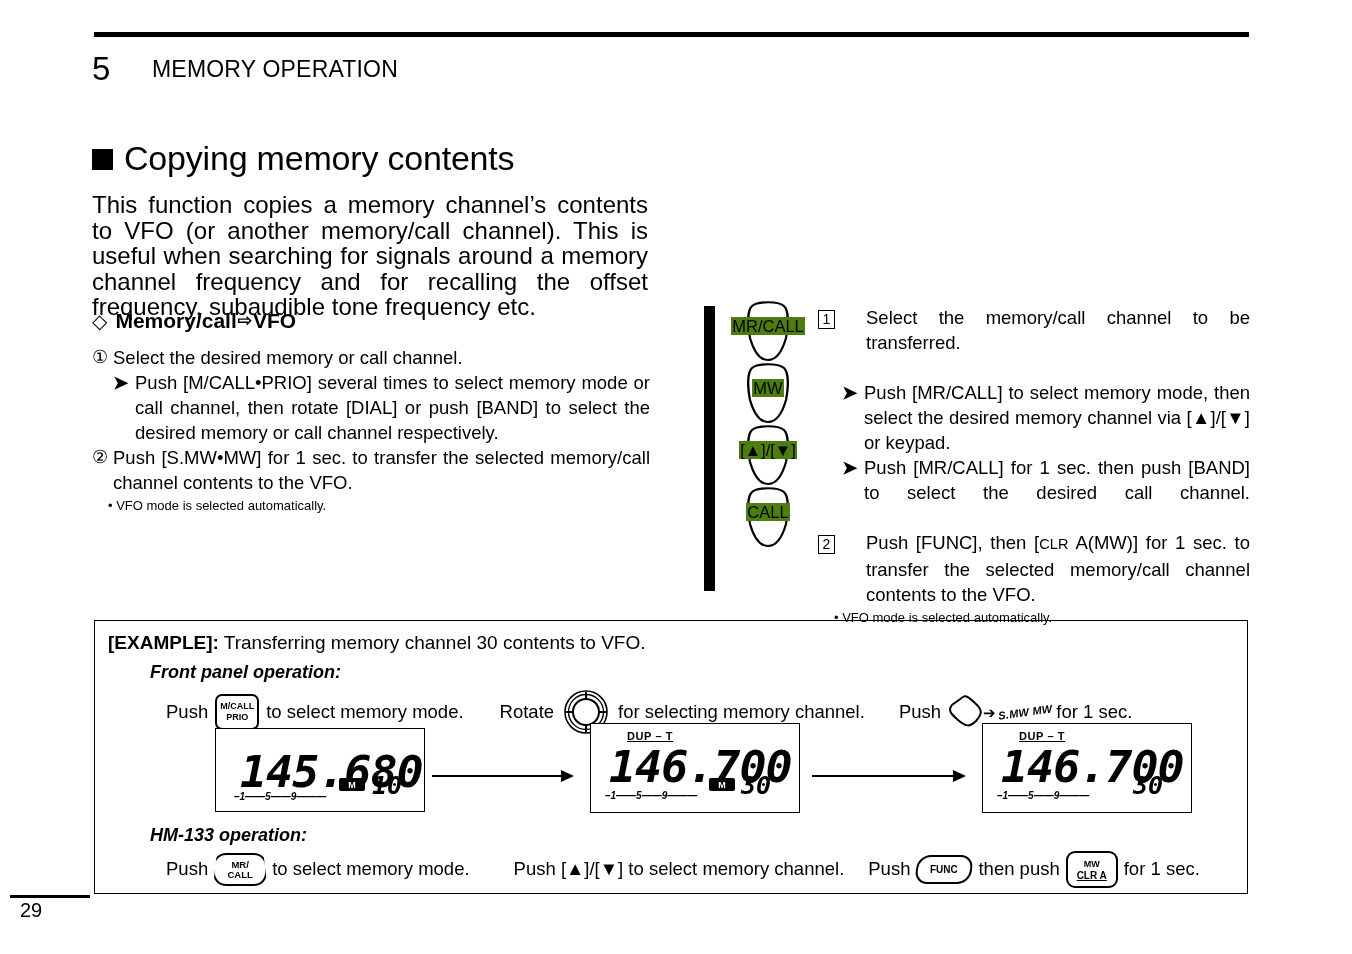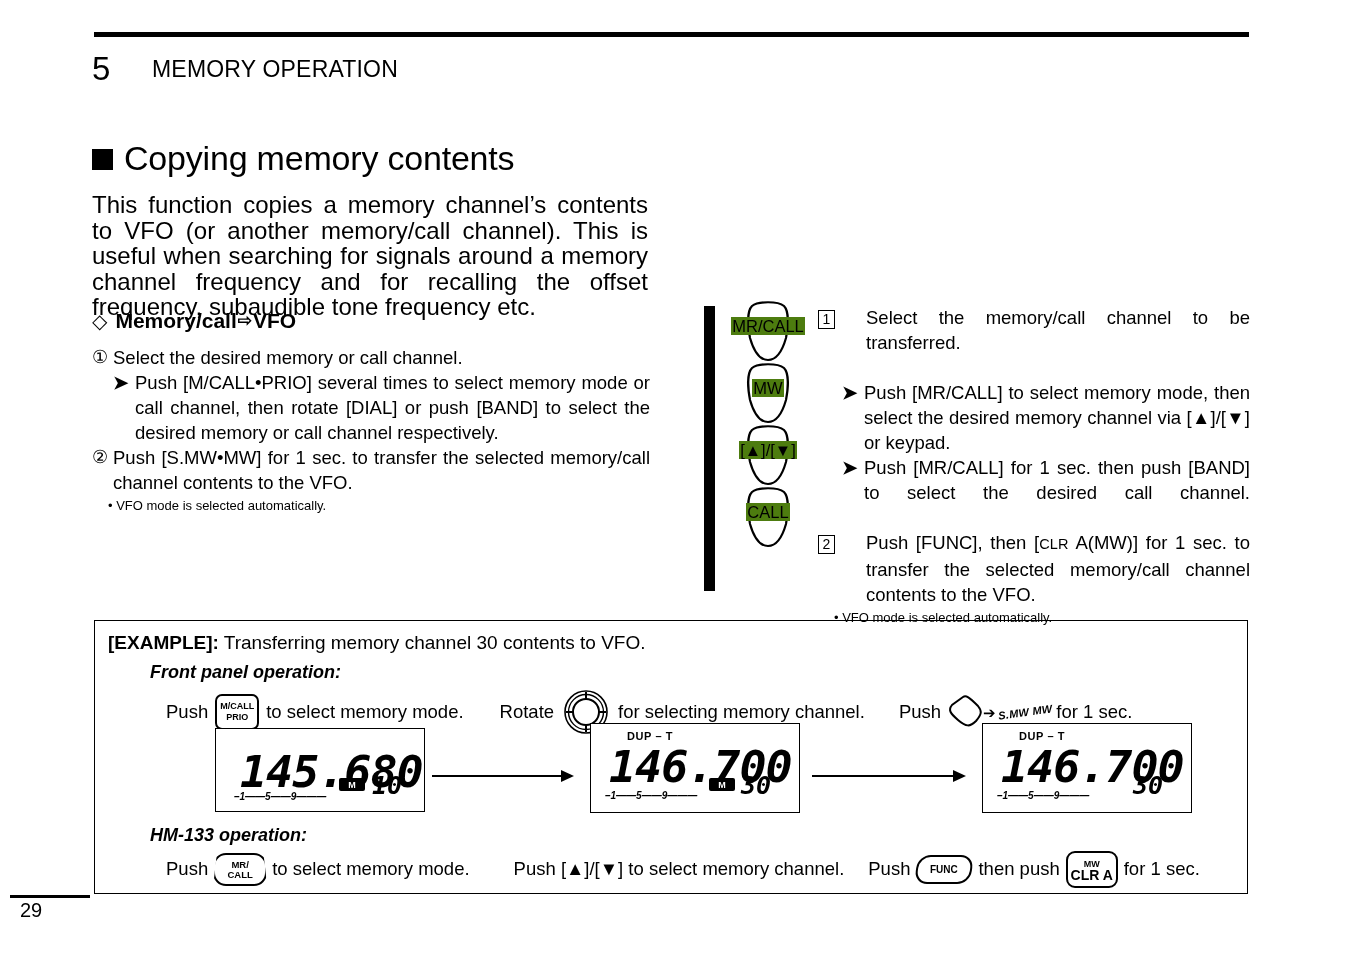--- a/index.html
+++ b/index.html
@@ -74,32 +74,32 @@
   .btn-mcall{width:40px;height:32px;border:2px solid #000;border-radius:7px;display:flex;flex-direction:column;
     align-items:center;justify-content:center;font-size:9px;font-weight:bold;line-height:11px;margin:0 7px;}
   .btn-mrcall{width:50px;height:29px;border:2px solid #000;border-radius:13px/13px;display:flex;flex-direction:column;
     align-items:center;justify-content:center;font-size:9.5px;font-weight:bold;line-height:10px;margin:0 5px;
     clip-path:polygon(7% 0,93% 0,100% 100%,0% 100%);}
   .btn-func{width:52px;height:25px;border:2px solid #000;border-radius:13px;display:flex;align-items:center;
     justify-content:center;font-size:10px;font-weight:bold;margin:0 6px;transform:skewX(-8deg);}
   .btn-func span{transform:skewX(8deg);}
   .btn-mwclr{width:48px;height:33px;border:2px solid #000;border-radius:9px;display:flex;flex-direction:column;
     align-items:center;justify-content:center;font-size:9px;font-weight:bold;line-height:11px;margin:0 6px;}
-  .btn-mwclr .l2{font-size:14px;}
+  .btn-mwclr .l2{font-size:10px;text-decoration:underline;}
 
   .dial{width:48px;height:48px;margin:0 8px;position:relative;top:0;}
   .smw{display:flex;align-items:center;margin:0 4px;}
   .smwlab{font-size:11px;font-weight:bold;font-style:italic;letter-spacing:.3px;transform:rotate(-8deg);margin-left:2px;}
 
   
   .lcd{position:absolute;border:1.8px solid #000;background:#fff;}
   .lcd1{left:215px;top:728px;width:208px;height:82px;}
   .lcd2{left:590px;top:723px;width:208px;height:88px;}
   .lcd3{left:982px;top:723px;width:208px;height:88px;}
-  .dup{position:absolute;left:36px;top:6px;font-size:11px;font-weight:bold;letter-spacing:.6px;}
+  .dup{position:absolute;left:36px;top:6px;font-size:11px;font-weight:bold;letter-spacing:.6px;text-decoration:underline;}
   .freq{position:absolute;font-family:"DejaVu Sans Mono", monospace;font-weight:bold;font-style:italic;
     font-size:45px;letter-spacing:-1px;line-height:1;white-space:nowrap;}
   .f1{left:24px;top:20px;}
   .f2{left:18px;top:20px;}
   .mbadge{position:absolute;width:26px;height:13px;background:#000;color:#fff;font-size:9px;font-weight:bold;
     display:flex;align-items:center;justify-content:center;border-radius:2px;}
   .mb1{left:123px;top:49px;}
   .mb2{left:118px;top:54px;}
   .ch{position:absolute;font-family:"DejaVu Sans Mono", monospace;font-weight:bold;font-style:italic;font-size:25px;line-height:1;}
   .ch1{left:156px;top:44px;}

